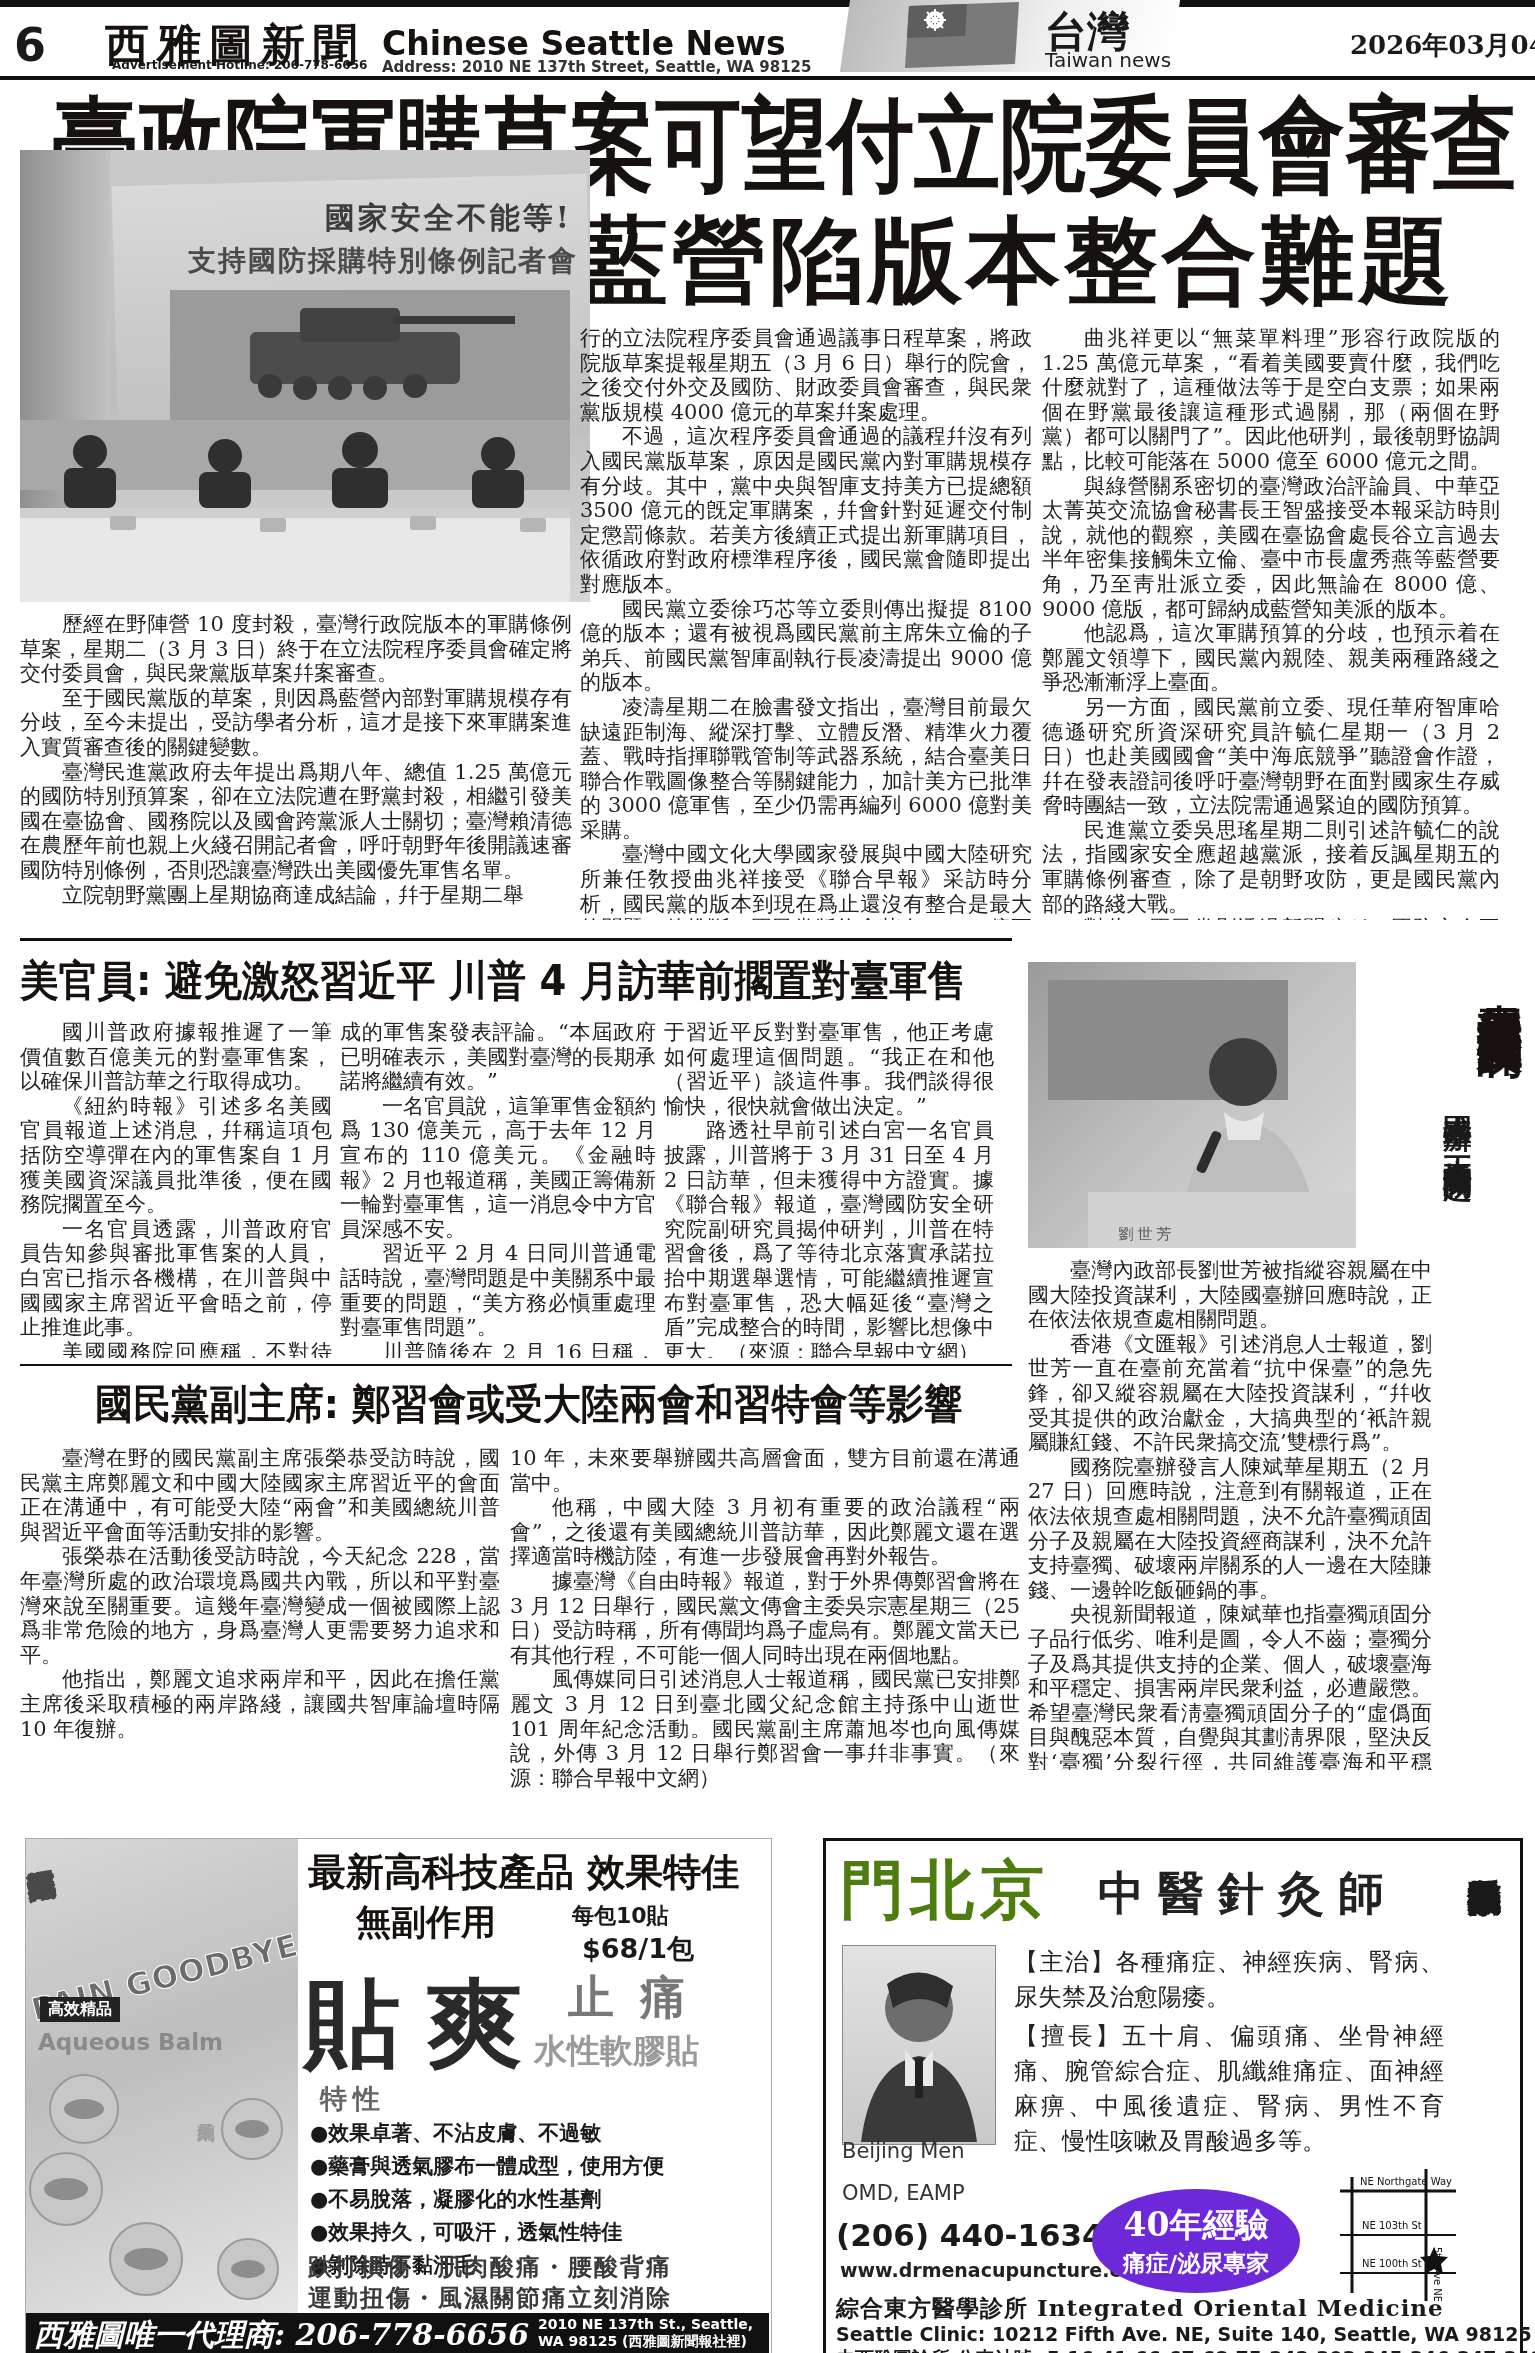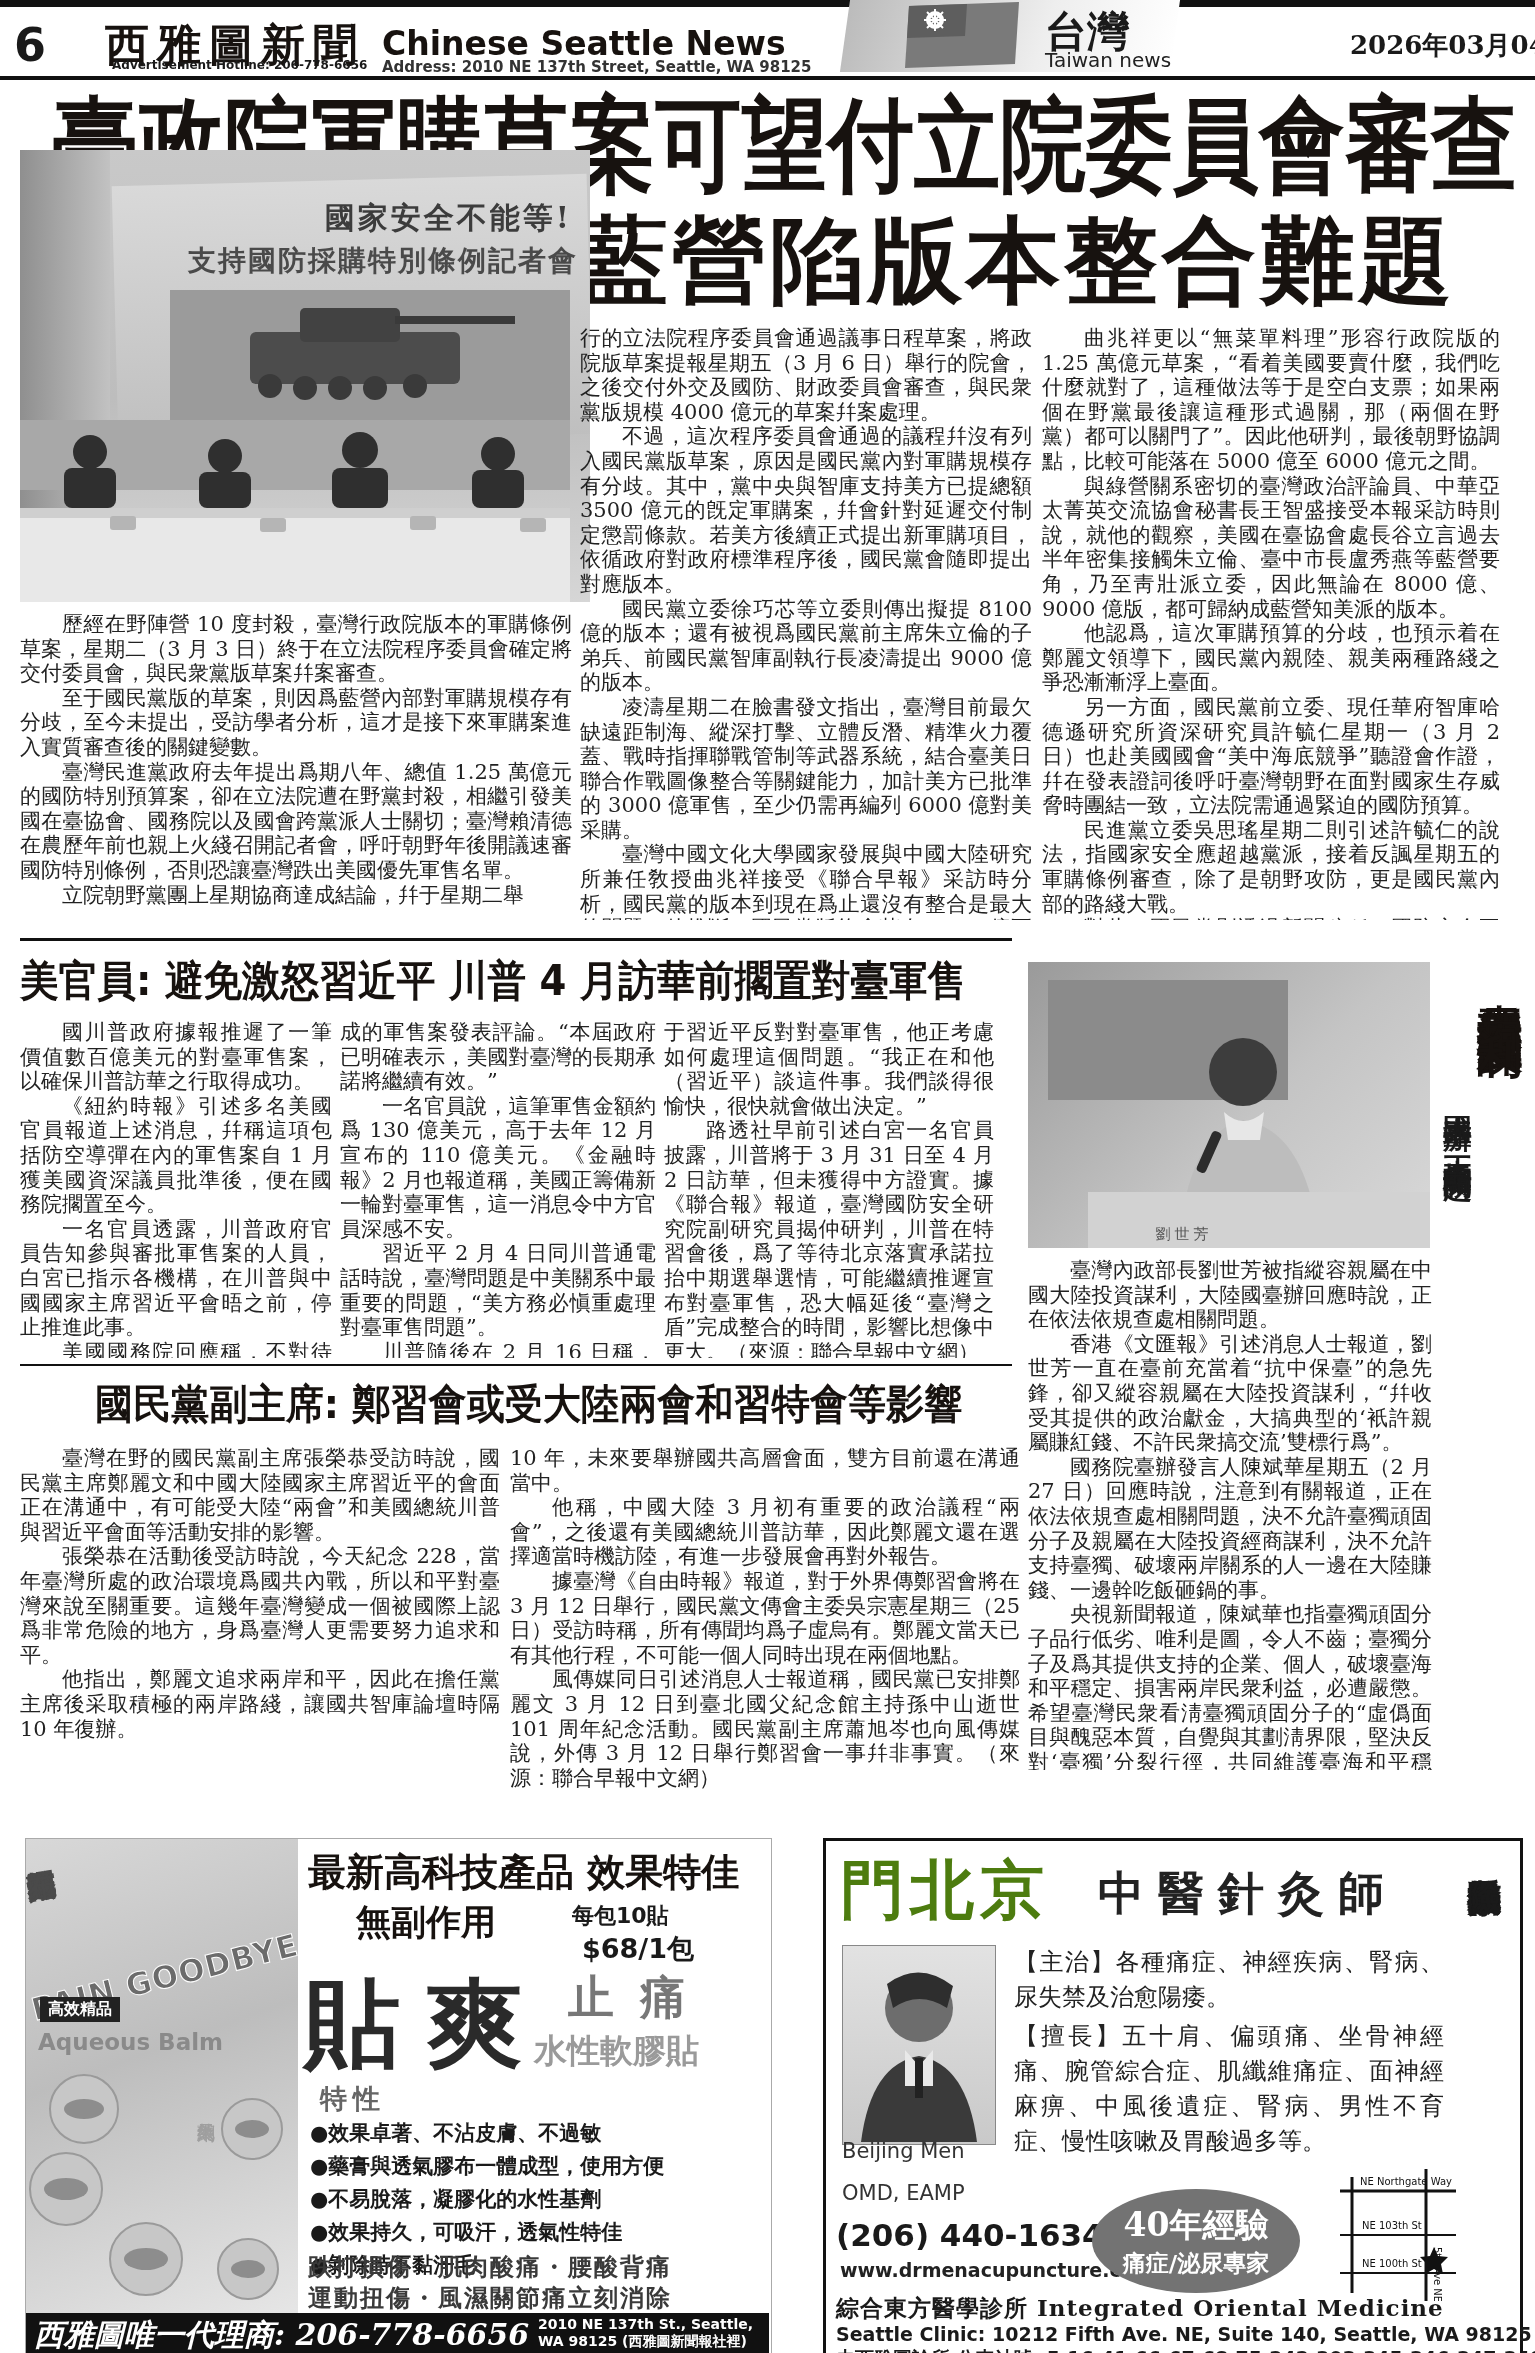--- a/index.html
+++ b/index.html
@@ -140,21 +140,21 @@
     <p>習近平 2 月 4 日同川普通電話時說，臺灣問題是中美關系中最重要的問題，“美方務必愼重處理對臺軍售問題”。</p>
     <p>川普隨後在 2 月 16 日稱，鑒</p>
   </div>
   <div class="abs bodytxt colbox" style="left:664px;top:1020px;width:330px;height:338px;">
     <p class="noind">于習近平反對對臺軍售，他正考慮如何處理這個問題。“我正在和他（習近平）談這件事。我們談得很愉快，很快就會做出決定。”</p>
     <p>路透社早前引述白宮一名官員披露，川普將于 3 月 31 日至 4 月 2 日訪華，但未獲得中方證實。據《聯合報》報道，臺灣國防安全研究院副研究員揭仲研判，川普在特習會後，爲了等待北京落實承諾拉抬中期選舉選情，可能繼續推遲宣布對臺軍售，恐大幅延後“臺灣之盾”完成整合的時間，影響比想像中更大。（來源：聯合早報中文網）</p>
   </div>
 
   <div class="abs rule" style="left:20px;top:1364px;width:992px;height:2px;"></div>
 
-  <div class="abs photo" style="left:1028px;top:962px;width:402px;height:286px;background:linear-gradient(135deg,#9a9a9a,#c4c4c4 55%,#d9d9d9);">
+  <div class="abs photo" style="left:1028px;top:962px;width:328px;height:286px;background:linear-gradient(135deg,#9a9a9a,#c4c4c4 55%,#d9d9d9);">
     <svg width="402" height="286" viewBox="0 0 402 286">
       <rect x="0" y="0" width="402" height="286" fill="none"></rect>
       <rect x="20" y="18" width="240" height="120" fill="#8b8b8b"></rect>
       <circle cx="215" cy="110" r="34" fill="#3d3d3d"></circle>
       <path d="M150 286 Q160 170 215 158 Q280 168 292 286 Z" fill="#bdbdbd"></path>
       <path d="M196 150 Q215 168 236 150 L232 178 L200 178 Z" fill="#e7e7e7"></path>
       <rect x="176" y="168" width="10" height="44" rx="4" transform="rotate(24 181 190)" fill="#2c2c2c"></rect>
       <rect x="60" y="230" width="342" height="56" fill="#d2d2d2"></rect>
     </svg>
     <div class="abs caption-label" style="left:0;right:90px;bottom:4px;text-align:center;">劉世芳</div>
@@ -256,21 +256,21 @@
       </svg>
     </div>
     <div class="abs sans" style="left:16px;top:298px;font-size:21px;color:#333;">Beijing Men</div>
     <div class="abs sans" style="left:16px;top:340px;font-size:21px;color:#333;">OMD, EAMP</div>
     <div class="abs sans" style="left:10px;top:376px;font-size:31px;font-weight:900;">(206) 440-1634</div>
     <div class="abs sans" style="left:14px;top:418px;font-size:19px;font-weight:700;color:#222;">www.drmenacupuncture.com</div>
 
     <div class="abs serif" style="left:188px;top:104px;width:430px;font-size:24px;line-height:35px;text-align:justify;color:#222;">【主治】各種痛症、神經疾病、腎病、尿失禁及治愈陽痿。</div>
     <div class="abs serif" style="left:188px;top:178px;width:430px;font-size:24px;line-height:35px;text-align:justify;color:#222;">【擅長】五十肩、偏頭痛、坐骨神經痛、腕管綜合症、肌纖維痛症、面神經麻痹、中風後遺症、腎病、男性不育症、慢性咳嗽及胃酸過多等。</div>
 
-    <div class="abs" style="left:266px;top:348px;width:208px;height:104px;background:#737373;border-radius:50%;text-align:center;color:#fff;">
+    <div class="abs" style="left:266px;top:348px;width:208px;height:104px;background:#6d28d9;border-radius:50%;text-align:center;color:#fff;">
       <div class="serif" style="font-size:33px;font-weight:900;margin-top:14px;">40年經驗</div>
       <div class="serif" style="font-size:23px;font-weight:700;">痛症/泌尿專家</div>
     </div>
 
     <svg class="abs" style="left:508px;top:328px;" width="122" height="132" viewBox="0 0 122 132">
       <line x1="18" y1="8" x2="18" y2="124" stroke="#111" stroke-width="3"></line>
       <line x1="92" y1="0" x2="92" y2="132" stroke="#111" stroke-width="3"></line>
       <line x1="6" y1="22" x2="122" y2="22" stroke="#111" stroke-width="3"></line>
       <line x1="6" y1="66" x2="122" y2="66" stroke="#111" stroke-width="2"></line>
       <line x1="6" y1="104" x2="122" y2="104" stroke="#111" stroke-width="2"></line>

